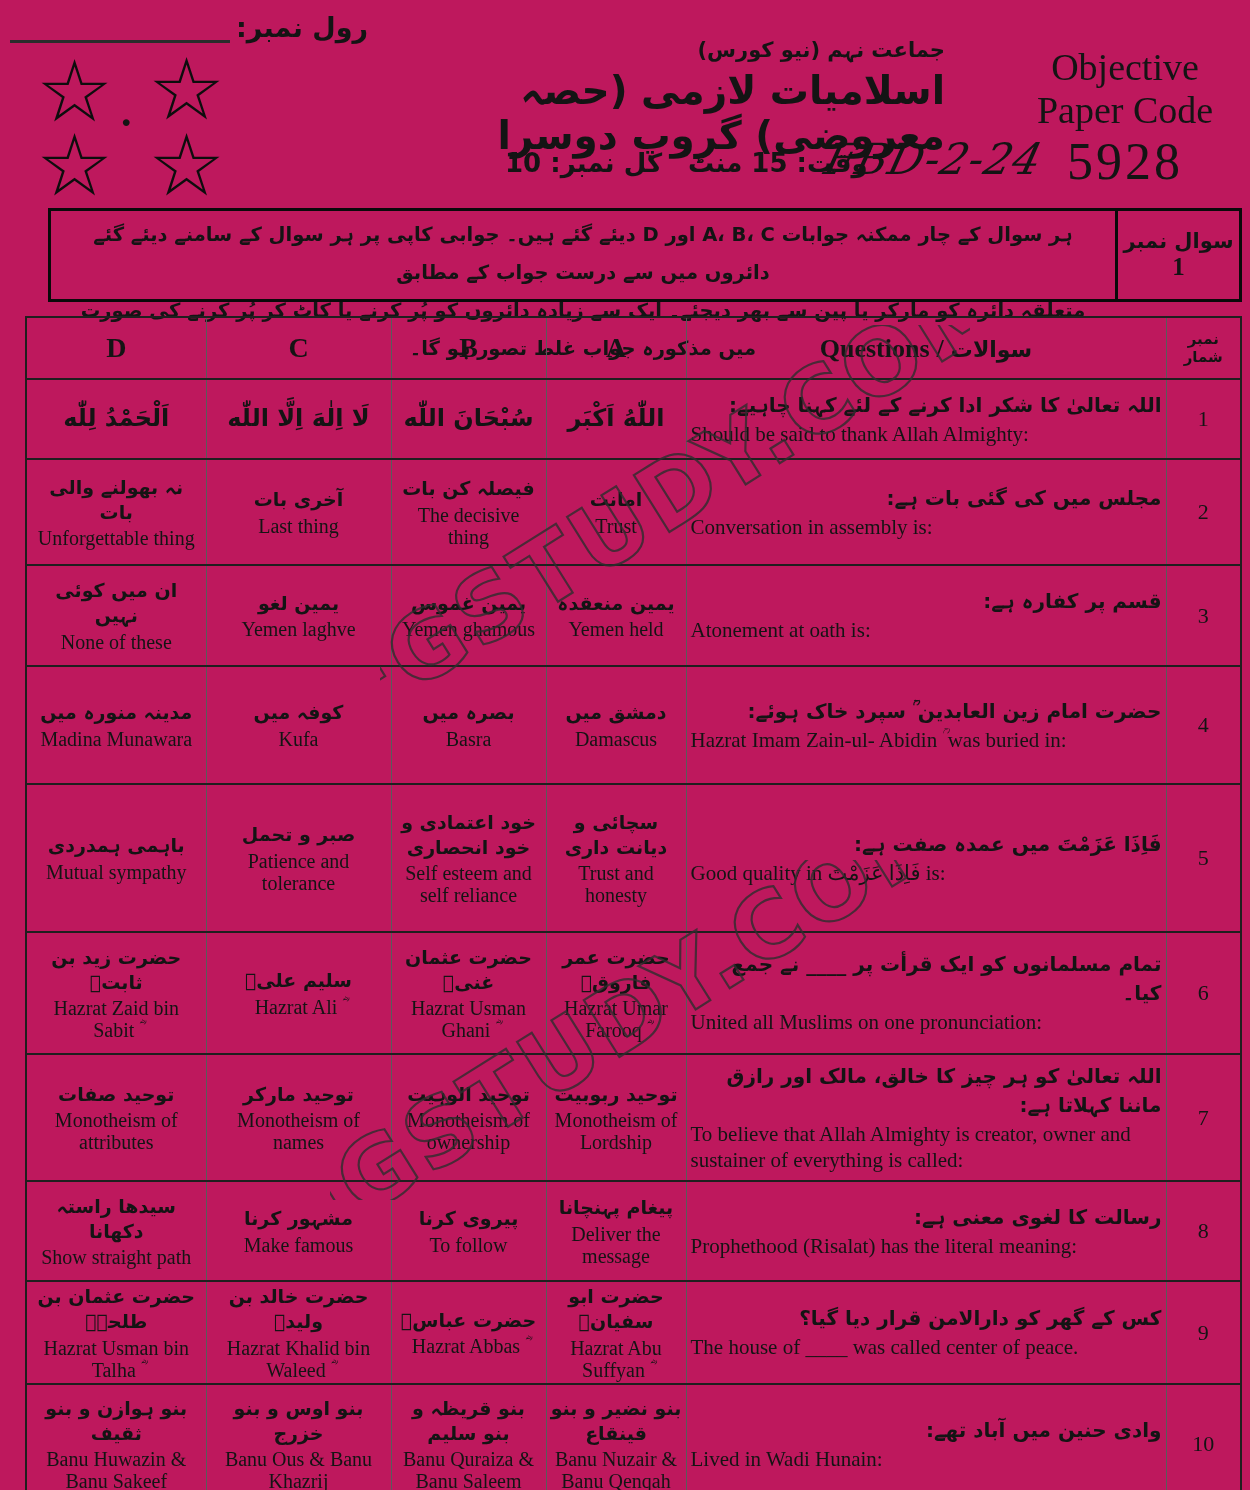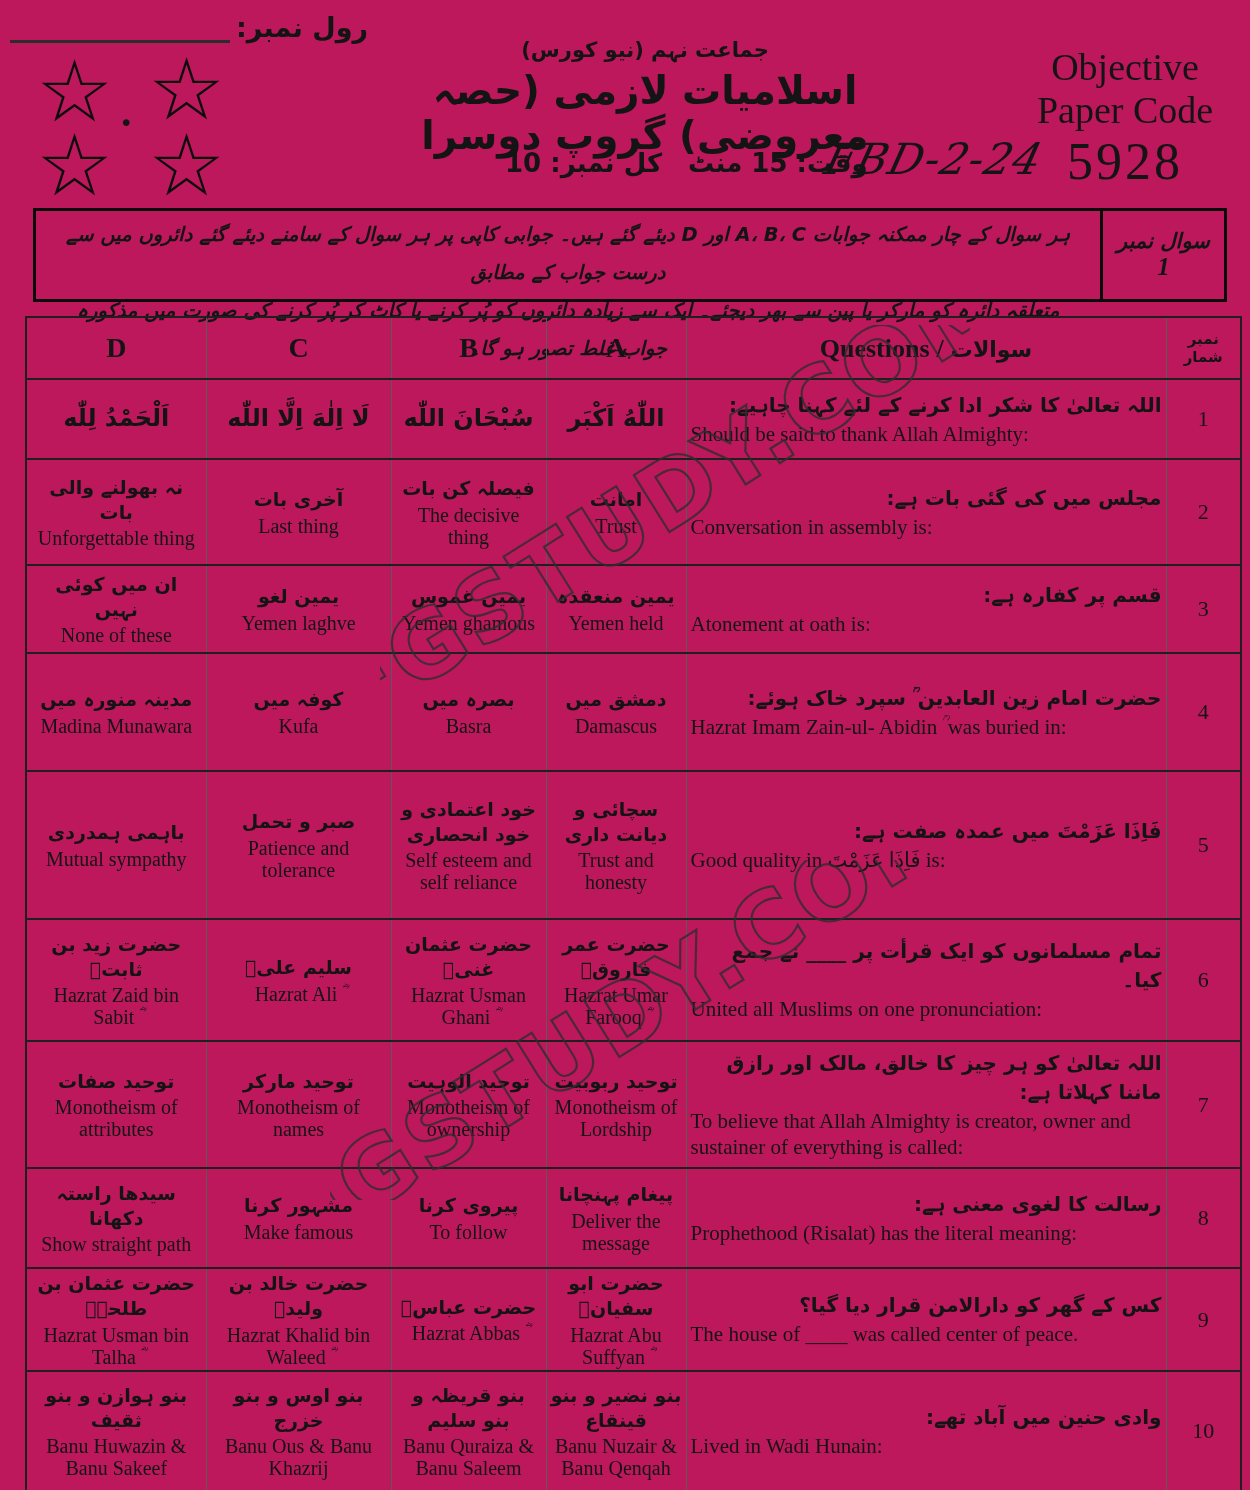--- a/index.html
+++ b/index.html
@@ -15,37 +15,37 @@
   .urdu{
     font-family:"DejaVu Sans", sans-serif;
     direction:rtl;
     unicode-bidi:plaintext;
   }
   
   .roll-line{position:absolute;left:10px;top:40px;width:220px;border-bottom:3px solid #2c2c2c;}
   .roll-label{position:absolute;left:236px;top:12px;font-size:27px;font-weight:bold;}
   .star{position:absolute;font-family:"DejaVu Sans",sans-serif;font-size:86px;line-height:1;color:#0d0d0d;}
   .star-dot{position:absolute;left:121px;top:88px;font-size:42px;font-weight:bold;}
-  .head-center{position:absolute;left:345px;top:38px;width:600px;text-align:center;}
+  .head-center{position:absolute;left:345px;top:38px;width:600px;}
   .class-line{font-size:21px;font-weight:bold;}
   .main-title{font-size:39px;font-weight:bold;margin-top:6px;letter-spacing:1px;}
   .meta-marks{position:absolute;left:505px;top:148px;font-size:26px;font-weight:bold;}
   .meta-time{position:absolute;left:688px;top:148px;font-size:26px;font-weight:bold;}
   .handwritten{
     position:absolute;left:826px;top:134px;
     font-family:"DejaVu Serif", serif;font-style:italic;font-size:43px;
     transform:skewX(-14deg);letter-spacing:1px;white-space:nowrap;
   }
   .head-right{position:absolute;left:1005px;top:46px;width:240px;text-align:center;line-height:1.12;}
   .obj-line{font-size:38px;}
   .paper-code-num{font-size:52px;letter-spacing:3px;margin-top:2px;}
   
   .instr-box{
-    position:absolute;left:33px;top:208px;width:1194px;height:94px;
-    border:3px solid #0a0a0a;display:flex;box-sizing:border-box;font-style:italic;
+    position:absolute;left:48px;top:208px;width:1194px;height:94px;
+    border:3px solid #0a0a0a;display:flex;box-sizing:border-box;
   }
   .instr-text{flex:1;padding:5px 16px 0 16px;font-size:19.5px;line-height:1.95;text-align:center;font-weight:bold;}
   .instr-qno{
     width:124px;border-left:3px solid #0a0a0a;box-sizing:border-box;
     display:flex;flex-direction:column;align-items:center;justify-content:center;
   }
   .instr-qno .lbl{font-size:21px;font-weight:bold;}
   .instr-qno .num{font-size:25px;font-weight:bold;}
   
   table.qtable{
@@ -177,21 +177,21 @@
           <td class="opt-cell">
             <div class="opt-ur urdu">امانت</div>
             <div class="opt-en">Trust</div>
           </td>
           <td class="q-cell">
             <div class="q-ur urdu">مجلس میں کی گئی بات ہے:</div>
             <div class="q-en">Conversation in assembly is:</div>
           </td>
           <td class="serial-cell">2</td>
         </tr>
-        <tr style="height: 88px;">
+        <tr style="height: 101px;">
           <td class="opt-cell">
             <div class="opt-ur urdu">ان میں کوئی نہیں</div>
             <div class="opt-en">None of these</div>
           </td>
           <td class="opt-cell">
             <div class="opt-ur urdu">یمین لغو</div>
             <div class="opt-en">Yemen laghve</div>
           </td>
           <td class="opt-cell">
             <div class="opt-ur urdu">یمین غموس</div>

